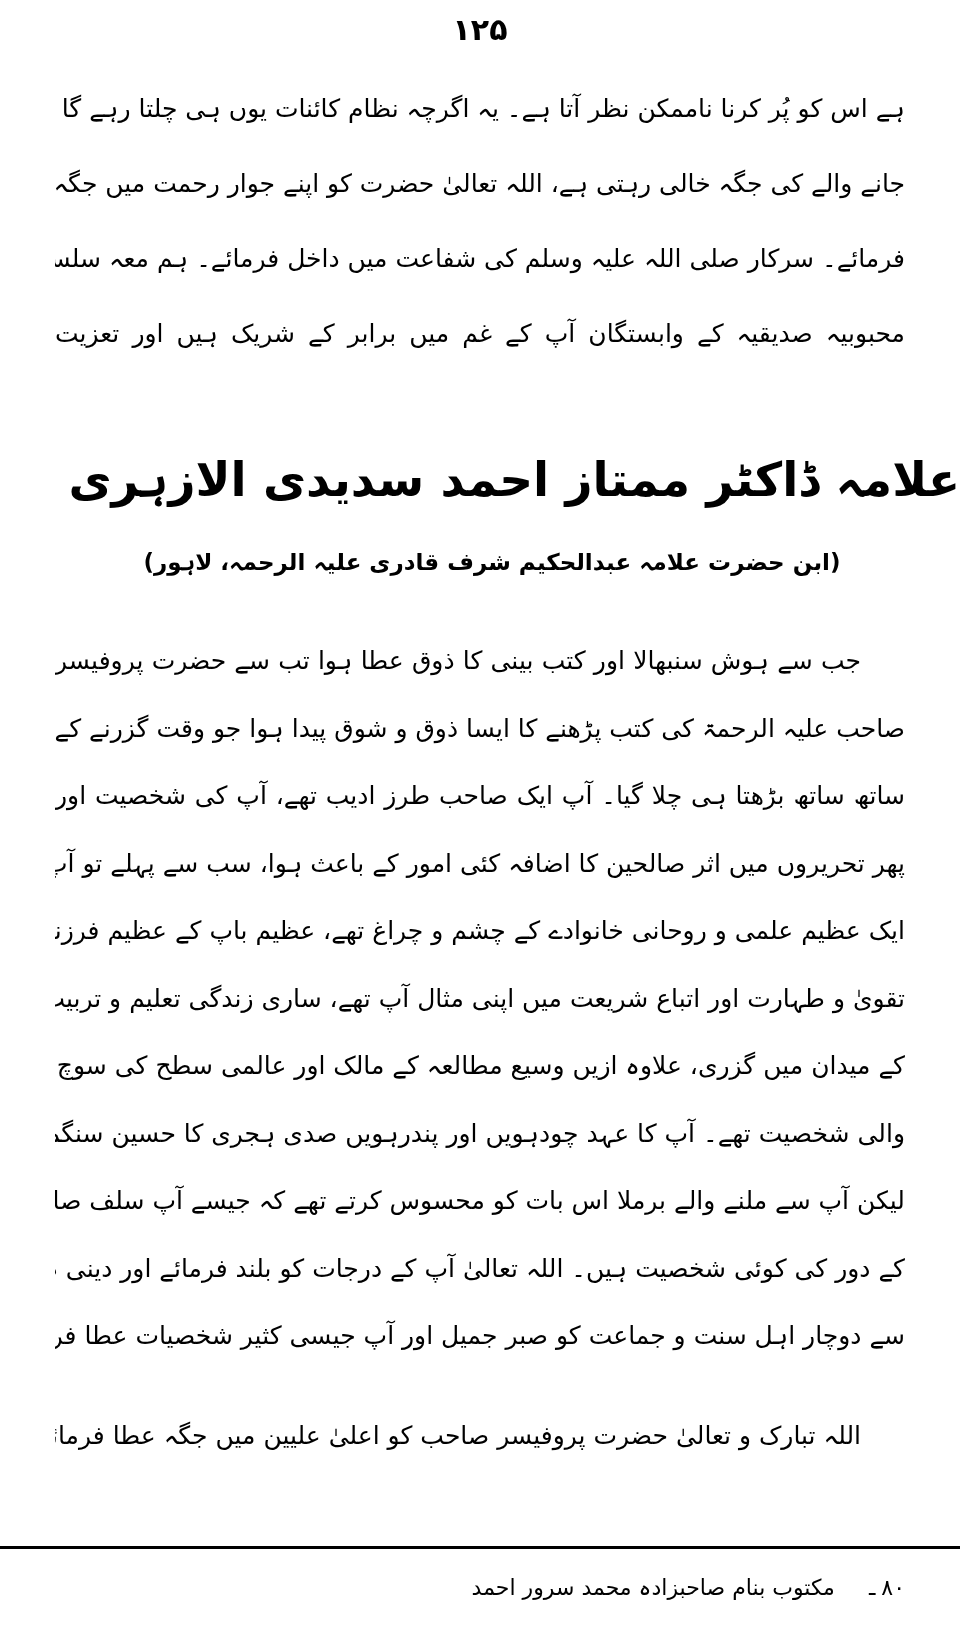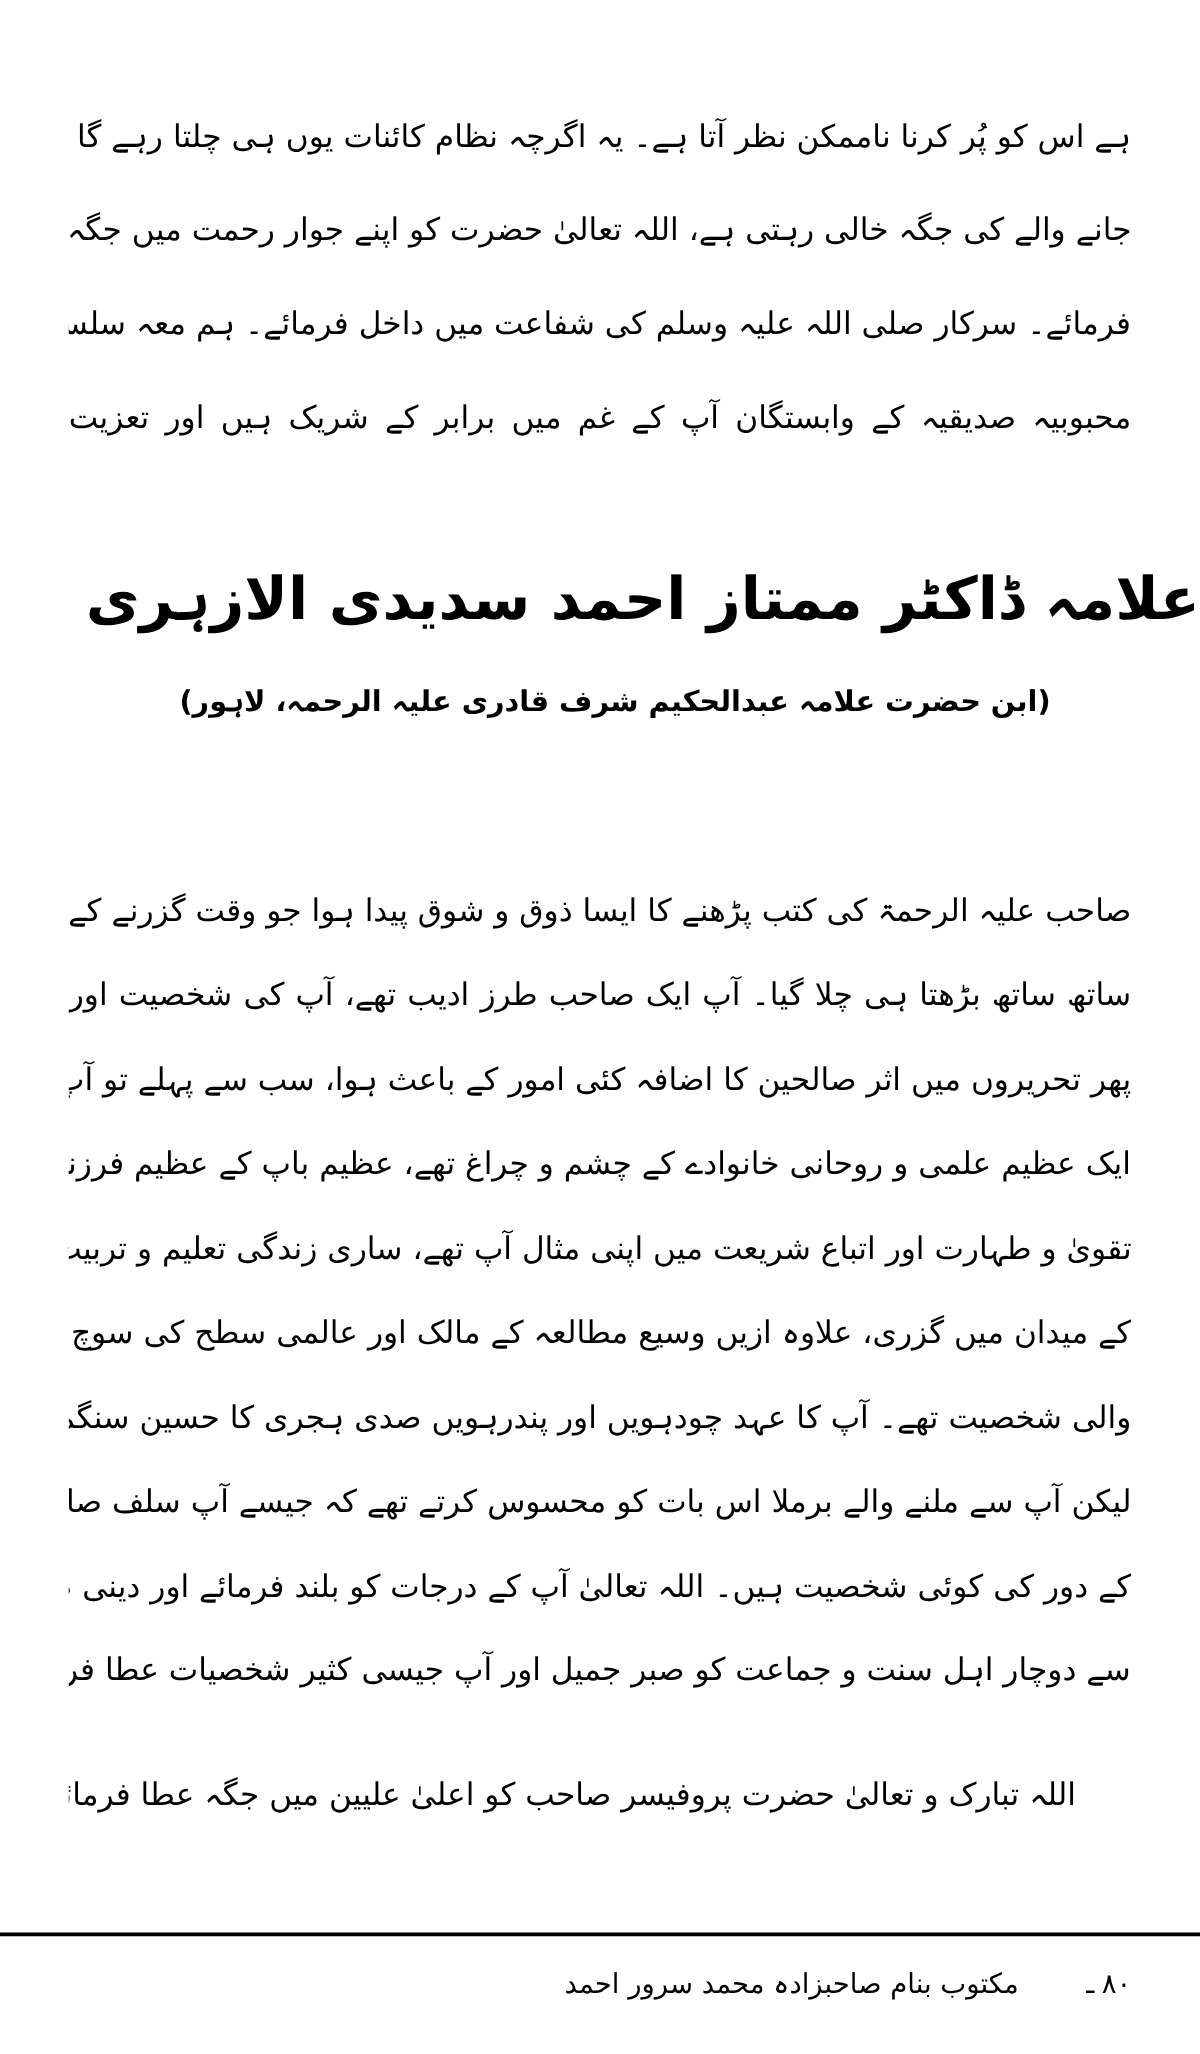--- a/index.html
+++ b/index.html
@@ -118,36 +118,38 @@
     direction: rtl;
     display: flex;
     align-items: center;
     font-size: 22px;
     line-height: 52px;
     white-space: nowrap;
     overflow: hidden;
   }
   .fn-num { font-weight: normal; }
   .fn-dash { margin: 0 6px 0 0; }
-  .fn-text { margin-right: 54px; }
+  .fn-text { margin-right: 34px; }
 </style>
 </head>
 <body>
 
 <div class="page">
 
+  <div class="pageno">۱۲۵</div>
 
   <div class="tline p1-0">ہے اس کو پُر کرنا ناممکن نظر آتا ہے۔ یہ اگرچہ نظام کائنات یوں ہی چلتا رہے گا مگر</div>
   <div class="tline p1-1">جانے والے کی جگہ خالی رہتی ہے، اللہ تعالیٰ حضرت کو اپنے جوار رحمت میں جگہ عطا</div>
   <div class="tline p1-2">فرمائے۔ سرکار صلی اللہ علیہ وسلم کی شفاعت میں داخل فرمائے۔ ہم معہ سلسلہ توکلیہ</div>
   <div class="tline p1-3">محبوبیہ صدیقیہ کے وابستگان آپ کے غم میں برابر کے شریک ہیں اور تعزیت</div>
 
   <div class="heading">علامہ ڈاکٹر ممتاز احمد سدیدی الازہری</div>
   <div class="subtitle">(ابن حضرت علامہ عبدالحکیم شرف قادری علیہ الرحمہ، لاہور)</div>
 
+  <div class="tline p2-0 indent">جب سے ہوش سنبھالا اور کتب بینی کا ذوق عطا ہوا تب سے حضرت پروفیسر</div>
   <div class="tline p2-1">صاحب علیہ الرحمۃ کی کتب پڑھنے کا ایسا ذوق و شوق پیدا ہوا جو وقت گزرنے کے</div>
   <div class="tline p2-2">ساتھ ساتھ بڑھتا ہی چلا گیا۔ آپ ایک صاحب طرز ادیب تھے، آپ کی شخصیت اور</div>
   <div class="tline p2-3">پھر تحریروں میں اثر صالحین کا اضافہ کئی امور کے باعث ہوا، سب سے پہلے تو آپ</div>
   <div class="tline p2-4">ایک عظیم علمی و روحانی خانوادے کے چشم و چراغ تھے، عظیم باپ کے عظیم فرزند تھے پھر</div>
   <div class="tline p2-5">تقویٰ و طہارت اور اتباع شریعت میں اپنی مثال آپ تھے، ساری زندگی تعلیم و تربیت</div>
   <div class="tline p2-6">کے میدان میں گزری، علاوہ ازیں وسیع مطالعہ کے مالک اور عالمی سطح کی سوچ رکھنے</div>
   <div class="tline p2-7">والی شخصیت تھے۔ آپ کا عہد چودہویں اور پندرہویں صدی ہجری کا حسین سنگم ہے</div>
   <div class="tline p2-8">لیکن آپ سے ملنے والے برملا اس بات کو محسوس کرتے تھے کہ جیسے آپ سلف صالحین</div>
   <div class="tline p2-9">کے دور کی کوئی شخصیت ہیں۔ اللہ تعالیٰ آپ کے درجات کو بلند فرمائے اور دینی صدمہ</div>
   <div class="tline p2-10">سے دوچار اہل سنت و جماعت کو صبر جمیل اور آپ جیسی کثیر شخصیات عطا فرمائے۔</div>

